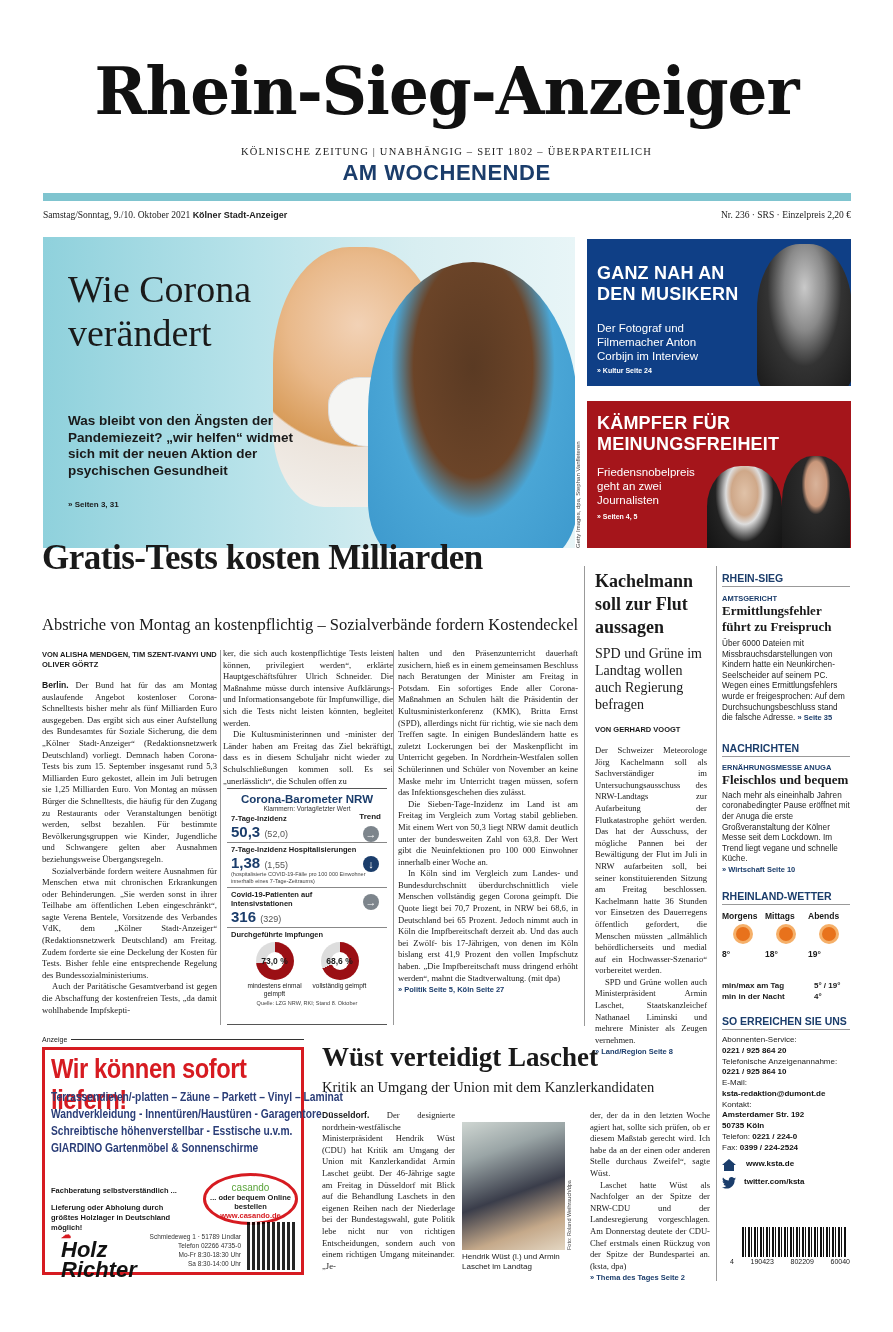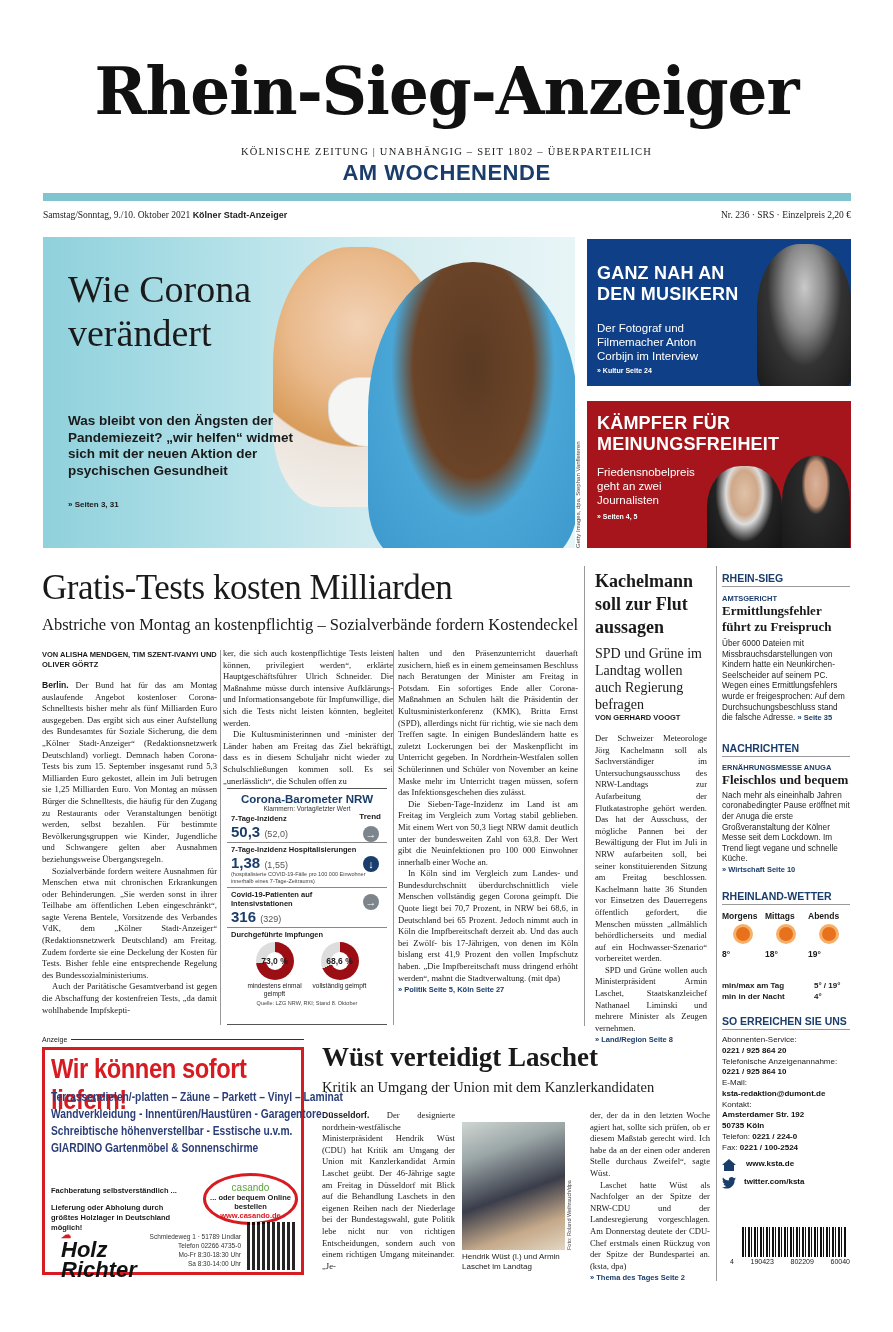--- a/index.html
+++ b/index.html
@@ -19,21 +19,21 @@
 .hero-title{left:25px;top:30px;font-size:38px;line-height:44px;color:#1a1a1a;font-family:"Liberation Serif",serif}
 .hero-sub{left:25px;top:176px;font-family:"Liberation Sans",sans-serif;font-size:13.5px;line-height:16.5px;color:#1a1a1a;font-weight:600;width:250px}
 .hero-ref{left:25px;top:263px;font-family:"Liberation Sans",sans-serif;font-size:8px;font-weight:bold;color:#1a1a1a}
 .credit-v{font-family:"Liberation Sans",sans-serif;font-size:6px;color:#444;transform:rotate(-90deg);transform-origin:left top;white-space:nowrap}
 .box-blue{left:587px;top:239px;width:264px;height:147px;background:#0f3f86;overflow:hidden}
 .box-red{left:587px;top:401px;width:264px;height:147px;background:#a5151b;overflow:hidden}
 .box-h{position:absolute;left:10px;font-family:"Liberation Sans",sans-serif;font-weight:900;color:#fff;font-size:18px;line-height:21px;letter-spacing:0.2px}
 .box-t{position:absolute;left:10px;font-family:"Liberation Sans",sans-serif;color:#fff;font-size:11.5px;line-height:14px}
 .box-r{position:absolute;left:10px;font-family:"Liberation Sans",sans-serif;color:#fff;font-size:7px;font-weight:bold}
 .portrait{position:absolute;background:radial-gradient(ellipse at 50% 30%,#c9c9c9 0%,#8a8a8a 30%,#333 55%,#1a1a1a 100%)}
-.lead-h{left:42px;top:566px;font-size:35px;font-weight:normal;letter-spacing:-0.5px;line-height:44px}
+.lead-h{left:42px;top:536px;font-size:35px;font-weight:bold;letter-spacing:-0.5px;line-height:44px}
 .lead-sub{left:42px;top:614px;font-size:16.5px;line-height:22px}
 .byline{font-family:"Liberation Sans",sans-serif;font-size:7.5px;font-weight:bold;line-height:10px;text-transform:uppercase}
 .col{font-size:8.6px;line-height:11.6px;text-align:justify;hyphens:auto}
 .col .indent{text-indent:10px}
 .col b{font-family:"Liberation Sans",sans-serif}
 .ref{font-family:"Liberation Sans",sans-serif;font-size:7.5px;font-weight:bold;color:#1b3d6b}
 .vrule{background:#999;width:1px}
 .baro{left:227px;top:788px;width:160px;height:237px;border-top:1px solid #555;border-bottom:1px solid #555;font-family:"Liberation Sans",sans-serif}
 .baro-title{text-align:center;font-weight:bold;color:#1b3d6b;font-size:11.5px;margin-top:4px}
 .baro-subt{text-align:center;font-size:6.5px;color:#333}
@@ -175,21 +175,21 @@
   <p class="indent">Die Sieben-Tage-Inzidenz im Land ist am Freitag im Vergleich zum Vortag stabil geblieben. Mit einem Wert von 50,3 liegt NRW damit deutlich unter der bundesweiten Zahl von 63,8. Der Wert gibt die Neuinfektionen pro 100 000 Einwohner innerhalb einer Woche an.</p>
   <p class="indent">In Köln sind im Vergleich zum Landes- und Bundesdurchschnitt überdurchschnittlich viele Menschen vollständig gegen Corona geimpft. Die Quote liegt bei 70,7 Prozent, in NRW bei 68,6, in Deutschland bei 65 Prozent. Jedoch nimmt auch in Köln die Impfbereitschaft derzeit ab. Und das auch bei Zwölf- bis 17-Jährigen, von denen im Köln bislang erst 41,9 Prozent den vollen Impfschutz haben. „Die Impfbereitschaft muss dringend erhöht werden“, mahnt die Stadtverwaltung. (mit dpa)</p>
   <div class="ref">» Politik Seite 5, Köln Seite 27</div>
 </div>
 
 <div class="abs vrule" style="left:584px;top:566px;height:460px"></div>
 
 <div class="abs" style="left:595px;top:570px;width:112px">
   <div class="side-h">Kachelmann soll zur Flut aussagen</div>
   <div class="side-sub" style="margin-top:6px">SPD und Grüne im Landtag wollen auch Regierung befragen</div>
-  <div class="byline" style="">VON GERHARD VOOGT</div>
+  <div class="byline" style="margin-top:12px">VON GERHARD VOOGT</div>
   <div class="col" style="margin-top:10px">
     <p>Der Schweizer Meteorologe Jörg Kachelmann soll als Sachverständiger im Untersuchungsausschuss des NRW-Landtags zur Aufarbeitung der Flutkatastrophe gehört werden. Das hat der Ausschuss, der mögliche Pannen bei der Bewältigung der Flut im Juli in NRW aufarbeiten soll, bei seiner konstituierenden Sitzung am Freitag beschlossen. Kachelmann hatte 36 Stunden vor Einsetzen des Dauerregens öffentlich gefordert, die Menschen müssten „allmählich behördlicherseits und medial auf ein Hochwasser-Szenario“ vorbereitet werden.</p>
     <p class="indent">SPD und Grüne wollen auch Ministerpräsident Armin Laschet, Staatskanzleichef Nathanael Liminski und mehrere Minister als Zeugen vernehmen.</p>
     <div class="ref">» Land/Region Seite 8</div>
   </div>
 </div>
 
 <div class="abs vrule" style="left:716px;top:566px;height:715px"></div>
 
 <div class="abs" style="left:722px;top:572px;width:128px">
@@ -236,21 +236,21 @@
     <div>Abonnenten-Service:</div>
     <div><b>0221 / 925 864 20</b></div>
     <div>Telefonische Anzeigenannahme:</div>
     <div><b>0221 / 925 864 10</b></div>
     <div>E-Mail:</div>
     <div><b>ksta-redaktion@dumont.de</b></div>
     <div>Kontakt:</div>
     <div><b>Amsterdamer Str. 192</b></div>
     <div><b>50735 Köln</b></div>
     <div><span>Telefon:</span> <b>0221 / 224-0</b></div>
-    <div><span>Fax:</span> <b>0221 / 100-2524</b></div>
+    <div><span>Fax:</span> <b>0399 / 224-2524</b></div>
     <div style="margin-top:5px;display:flex;align-items:center">
       <svg width="14" height="12" viewBox="0 0 14 12">
           <path d="M7 0 L14 6 L12 6 L12 12 L2 12 L2 6 L0 6 Z" fill="#1b3d6b"></path>
         </svg>
       <b style="margin-left:10px">www.ksta.de</b>
     </div>
     <div style="margin-top:6px;display:flex;align-items:center">
       <svg width="14" height="12" viewBox="0 0 14 12">
           <path d="M14 1.5c-.5.2-1 .4-1.6.5.6-.4 1-.9 1.2-1.6-.6.3-1.2.6-1.8.7C11.2.4 10.4 0 9.6 0 8 0 6.8 1.3 6.8 2.9c0 .2 0 .4.1.7C4.5 3.5 2.4 2.3 1 .5c-.3.4-.4.9-.4 1.5 0 1 .5 1.9 1.3 2.4-.5 0-.9-.1-1.3-.4 0 1.4 1 2.6 2.3 2.9-.4.1-.8.2-1.3.1.4 1.2 1.4 2 2.7 2C3.3 9.8 2 10.3.7 10.3H0c1.3.8 2.8 1.3 4.4 1.3 5.3 0 8.2-4.4 8.2-8.2v-.4c.6-.4 1-.9 1.4-1.5z" fill="#1b3d6b"></path>
         </svg>

